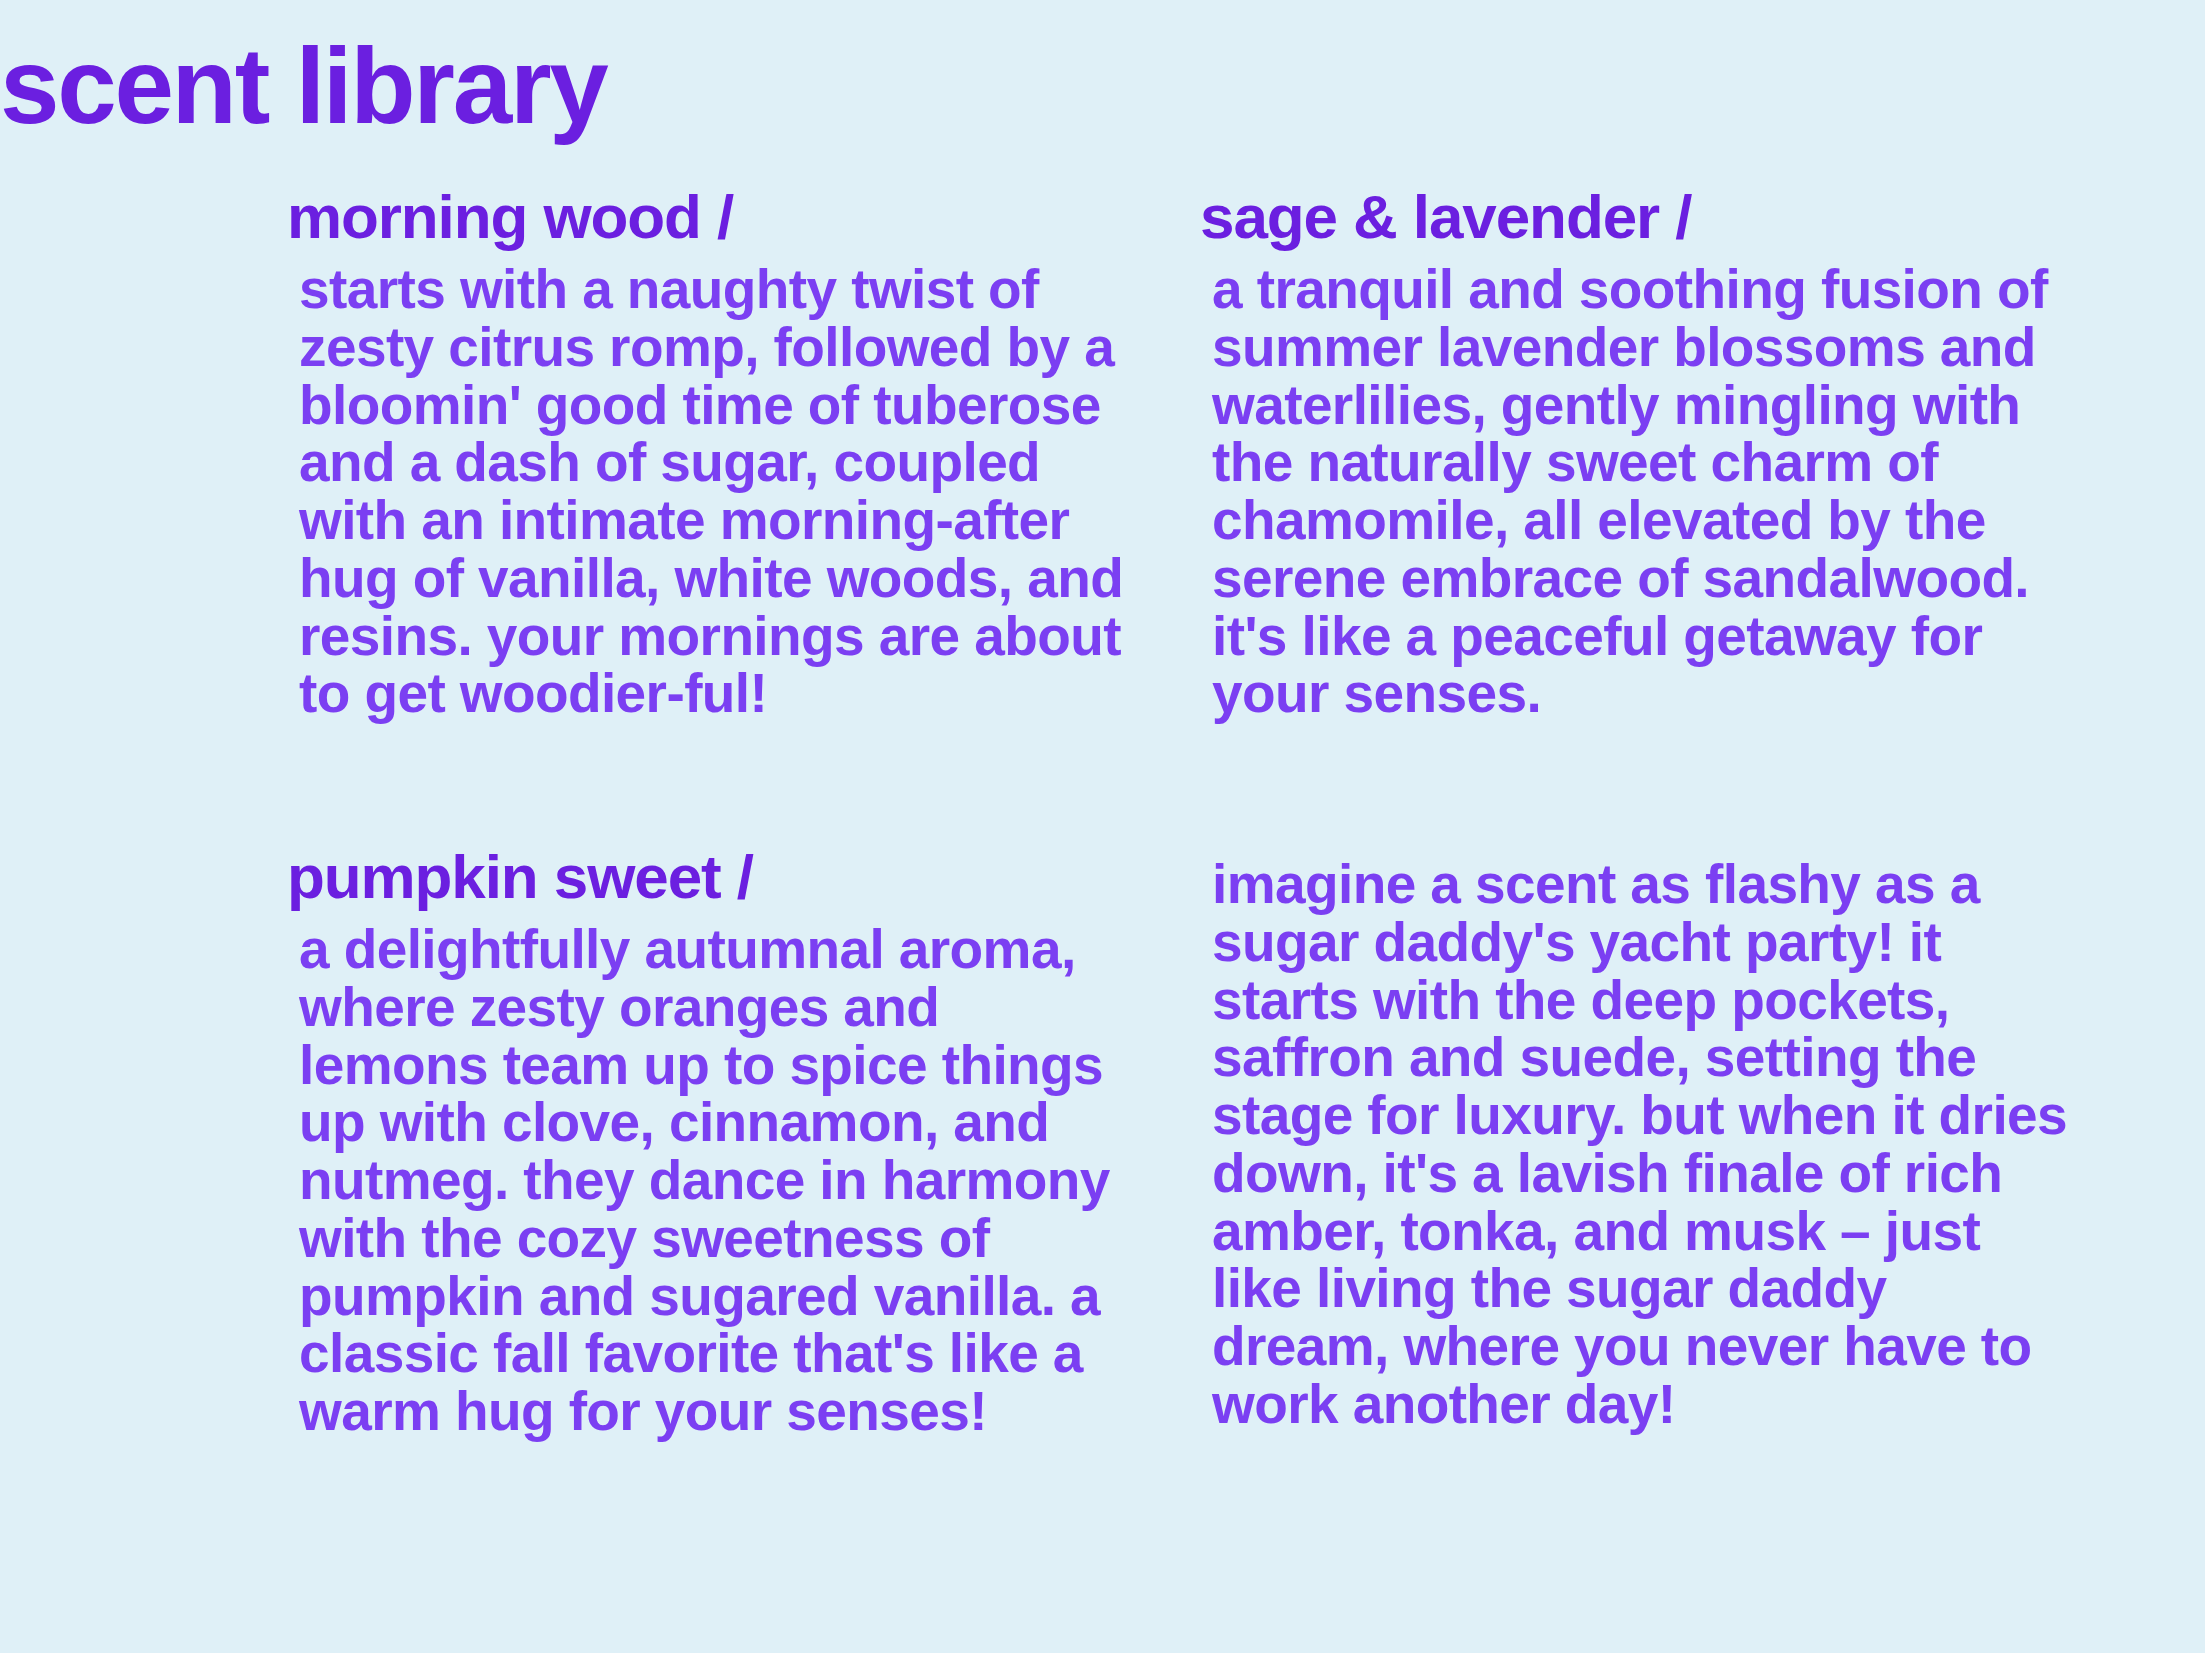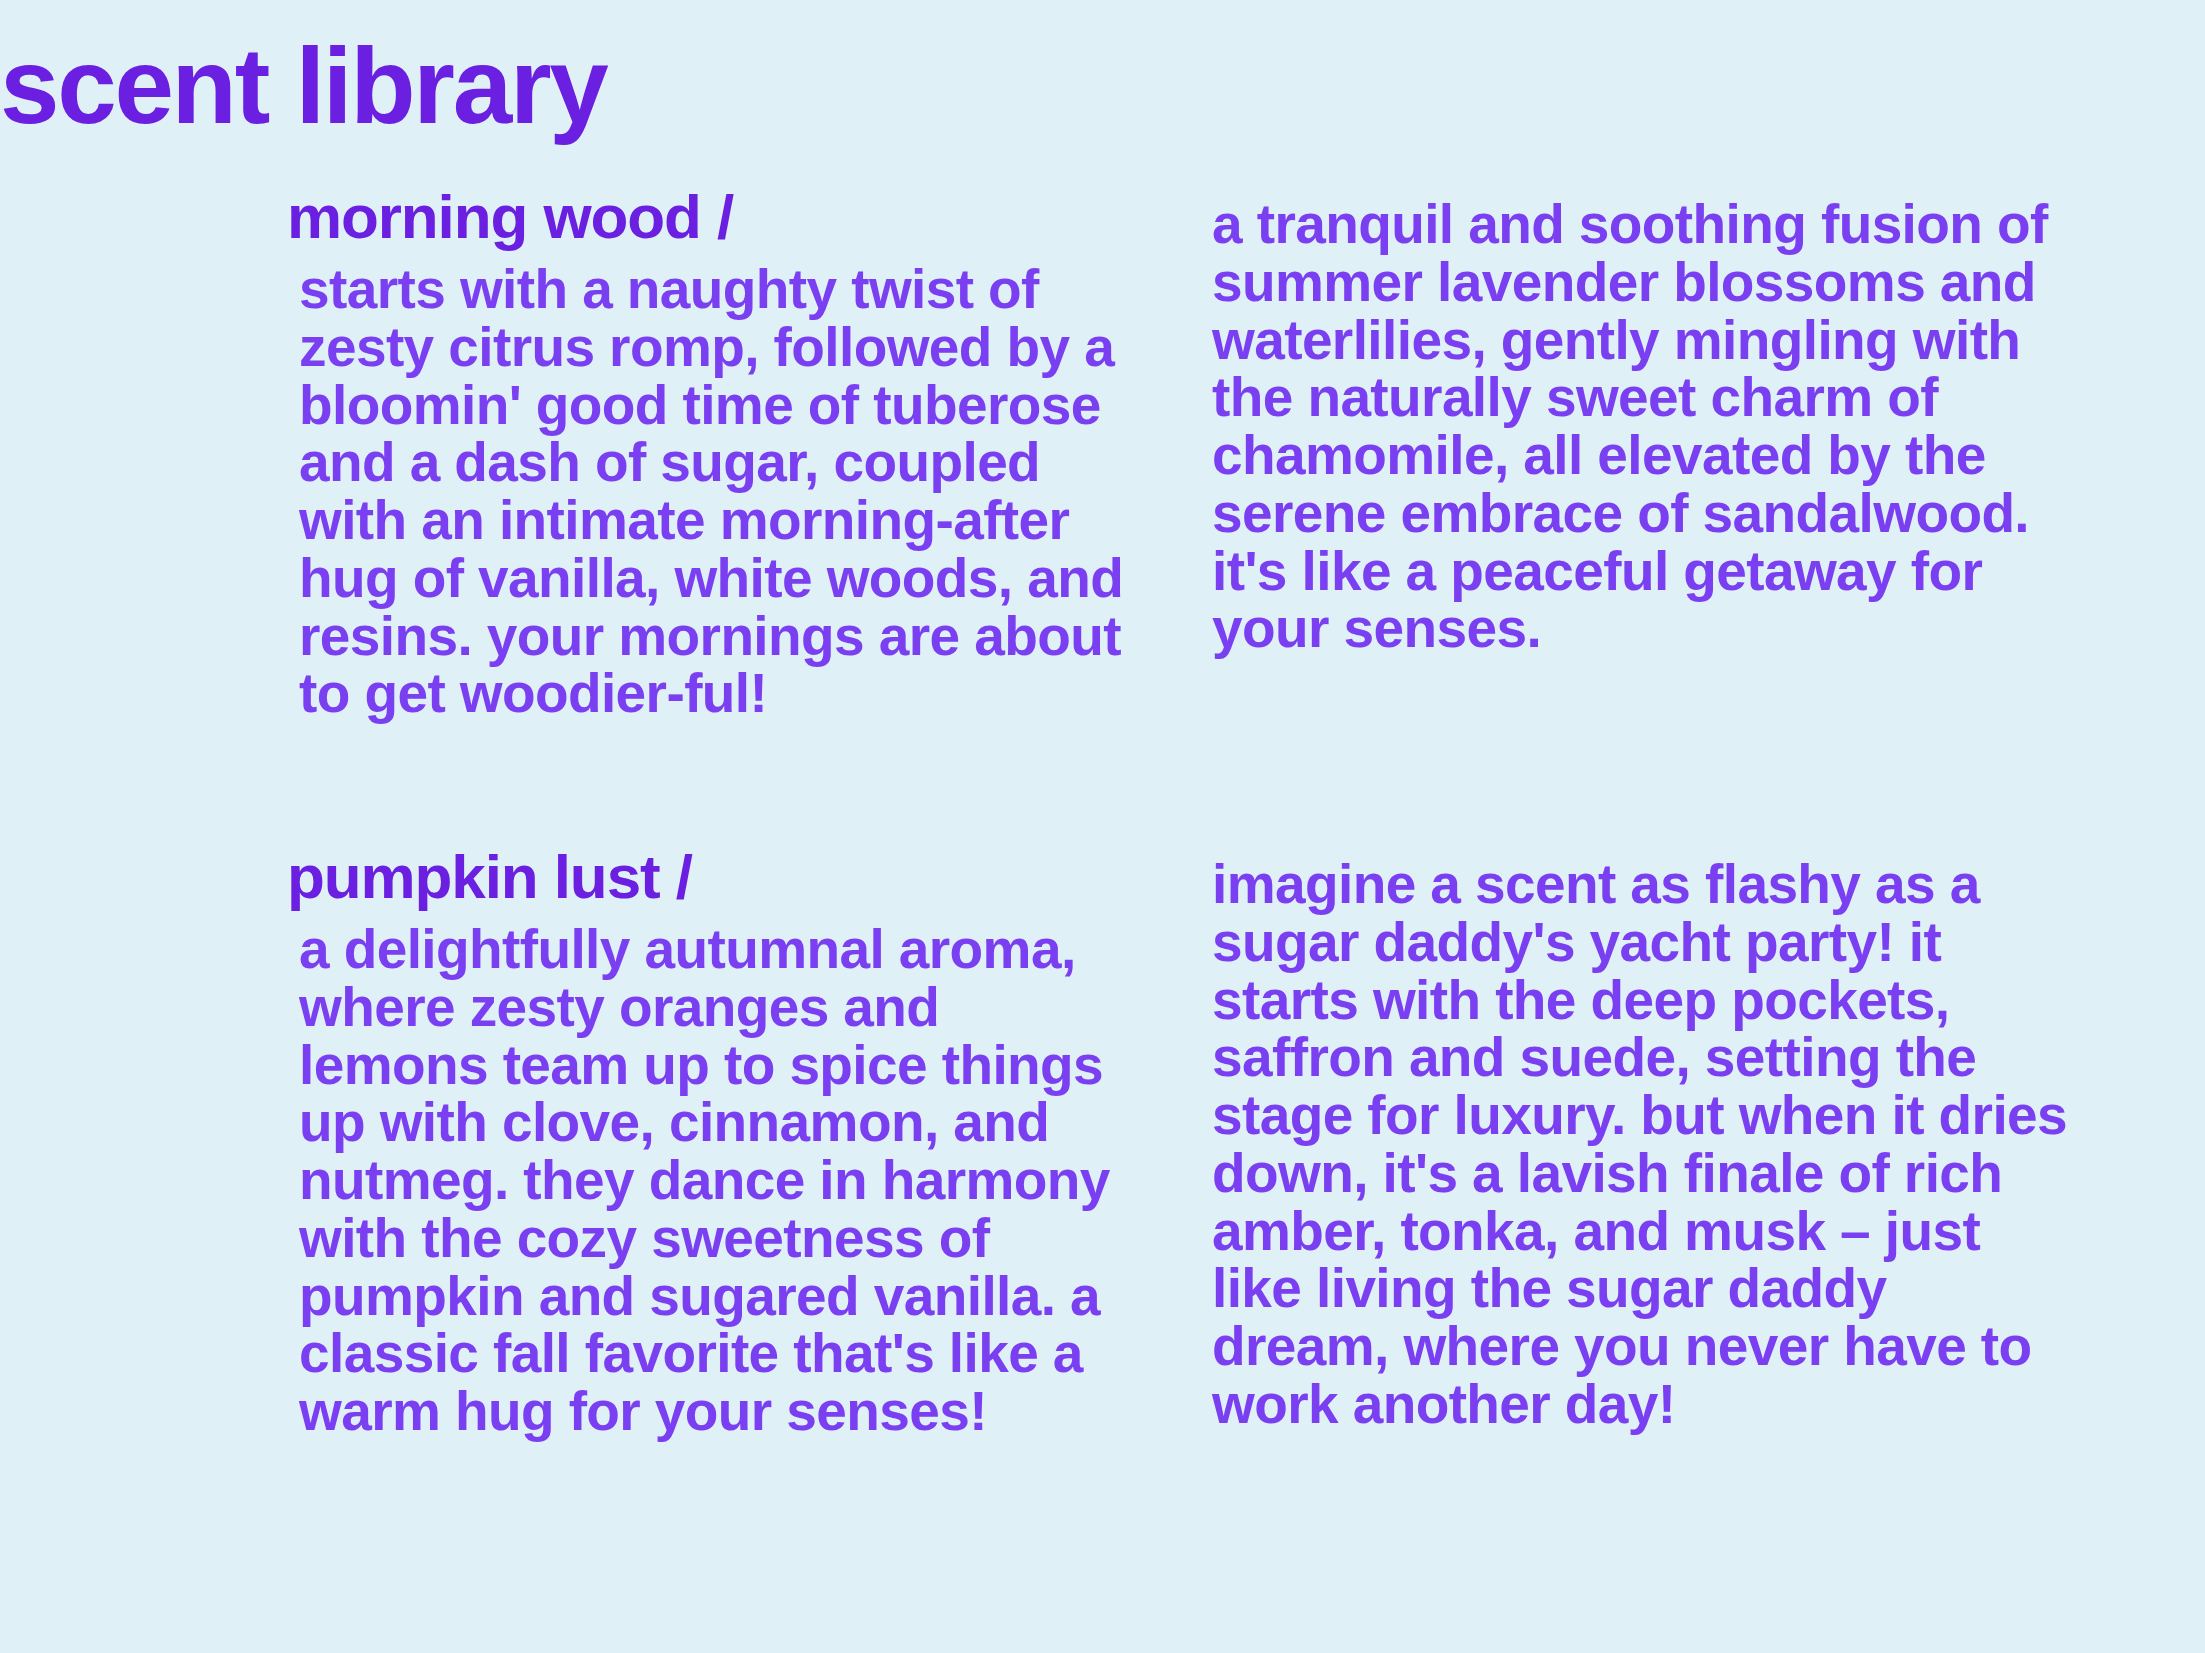--- a/index.html
+++ b/index.html
@@ -73,25 +73,26 @@
   <div class="page-title">scent library</div>
 
   <div class="grid">
 
     <div class="entry col-left">
       <div class="entry-name">morning wood /</div>
       <div class="entry-desc">starts with a naughty twist of zesty citrus romp, followed by a bloomin' good time of tuberose and a dash of sugar, coupled with an intimate morning-after hug of vanilla, white woods, and resins. your mornings are about to get woodier-ful!</div>
     </div>
 
     <div class="entry col-right">
+      <div class="entry-name">sage &amp; lavender /</div>
       <div class="entry-desc">a tranquil and soothing fusion of summer lavender blossoms and waterlilies, gently mingling with the naturally sweet charm of chamomile, all elevated by the serene embrace of sandalwood. it's like a peaceful getaway for your senses.</div>
     </div>
 
     <div class="entry col-left">
-      <div class="entry-name">pumpkin lust /</div>
+      <div class="entry-name">pumpkin sweet /</div>
       <div class="entry-desc">a delightfully autumnal aroma, where zesty oranges and lemons team up to spice things up with clove, cinnamon, and nutmeg. they dance in harmony with the cozy sweetness of pumpkin and sugared vanilla. a classic fall favorite that's like a warm hug for your senses!</div>
     </div>
 
     <div class="entry col-right">
       <div class="entry-desc">imagine a scent as flashy as a sugar daddy's yacht party! it starts with the deep pockets, saffron and suede, setting the stage for luxury. but when it dries down, it's a lavish finale of rich amber, tonka, and musk – just like living the sugar daddy dream, where you never have to work another day!</div>
     </div>
 
   </div>
 </div>
 

